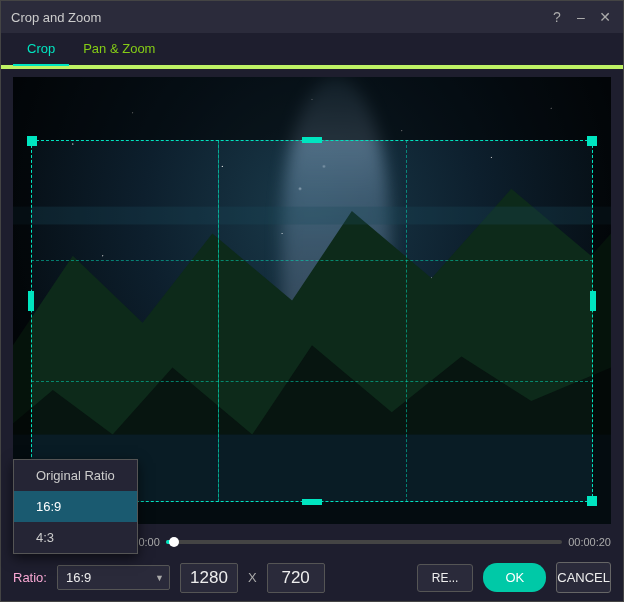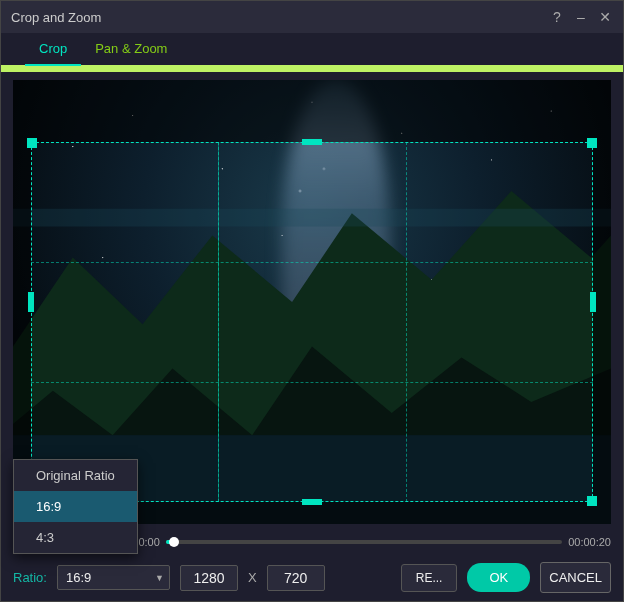--- a/index.html
+++ b/index.html
@@ -52,22 +52,22 @@
       font-size: 14px;
       cursor: pointer;
       background: none;
       border: none;
     }
 
     
     .tab-bar {
       background: #1e1e2e;
       display: flex;
-      padding: 0 24px;
-      border-bottom: 7px solid #bef264;
+      padding: 0 12px;
+      border-bottom: 4px solid #bef264;
       flex-shrink: 0;
     }
     .tab {
       padding: 8px 14px;
       cursor: pointer;
       color: #84cc16;
       font-size: 13px;
       border-bottom: 2px solid transparent;
       margin-bottom: -1px;
     }
@@ -293,21 +293,21 @@
     .controls-bar {
       background: #1e1e2e;
       padding: 6px 12px 8px 12px;
       display: flex;
       align-items: center;
       gap: 10px;
       flex-shrink: 0;
       position: relative;
     }
     .ratio-label {
-      color: #14b8a6;
+      color: #f9a8d4;
       font-size: 13px;
       white-space: nowrap;
     }
     .ratio-select {
       background: #2a2a3a;
       border: 1px solid #555;
       color: #eee;
       padding: 4px 24px 4px 8px;
       font-size: 13px;
       cursor: pointer;
@@ -329,21 +329,21 @@
       transform: translateY(-50%);
       font-size: 9px;
       color: #aaa;
       pointer-events: none;
     }
     .dimension-input {
       background: #2a2a3a;
       border: 1px solid #555;
       color: #eee;
       padding: 4px 6px;
-      font-size: 14px;
+      font-size: 17px;
       width: 58px;
       text-align: center;
       border-radius: 2px;
     }
     .dim-x {
       color: #aaa;
       font-size: 13px;
     }
     .spacer { flex: 1; }
     .btn-reset {
@@ -362,21 +362,21 @@
       padding: 7px 22px;
       font-size: 13px;
       cursor: pointer;
       border-radius: 14px;
       font-weight: 500;
     }
     .btn-cancel {
       background: #2a2a3a;
       border: 1px solid #666;
       color: #eee;
-      padding: 7px 8px;
+      padding: 7px 0;
       font-size: 13px;
       cursor: pointer;
       border-radius: 3px;
     }
 
     
     .dropdown-menu {
       position: absolute;
       left: 12px;
       bottom: calc(100% + 2px);

